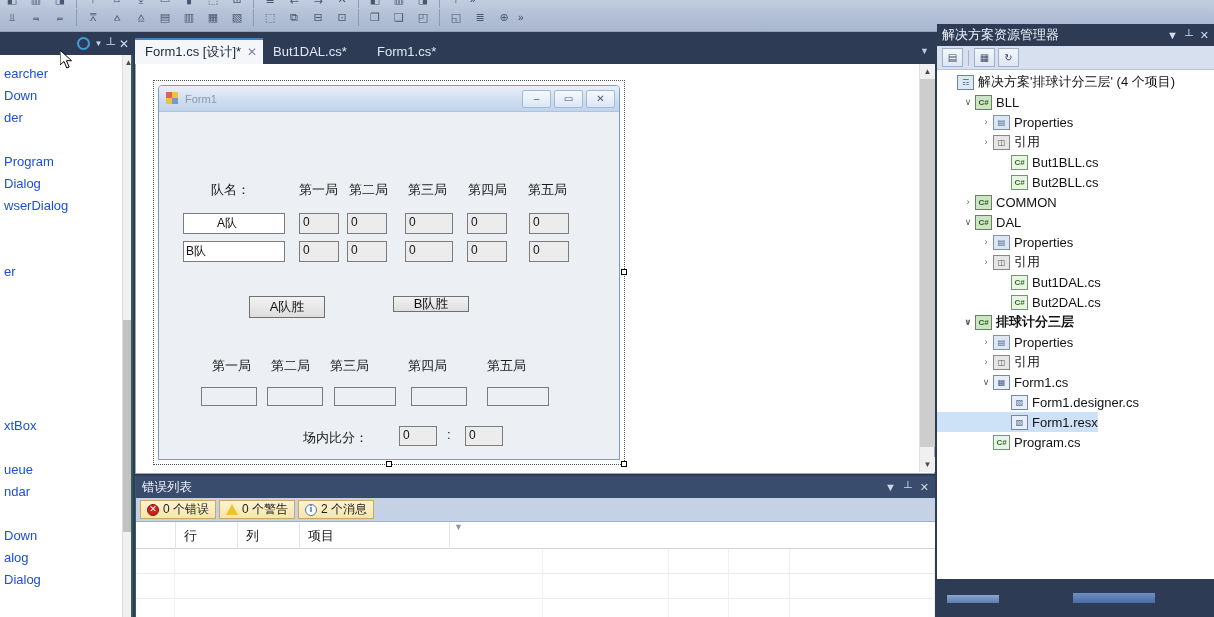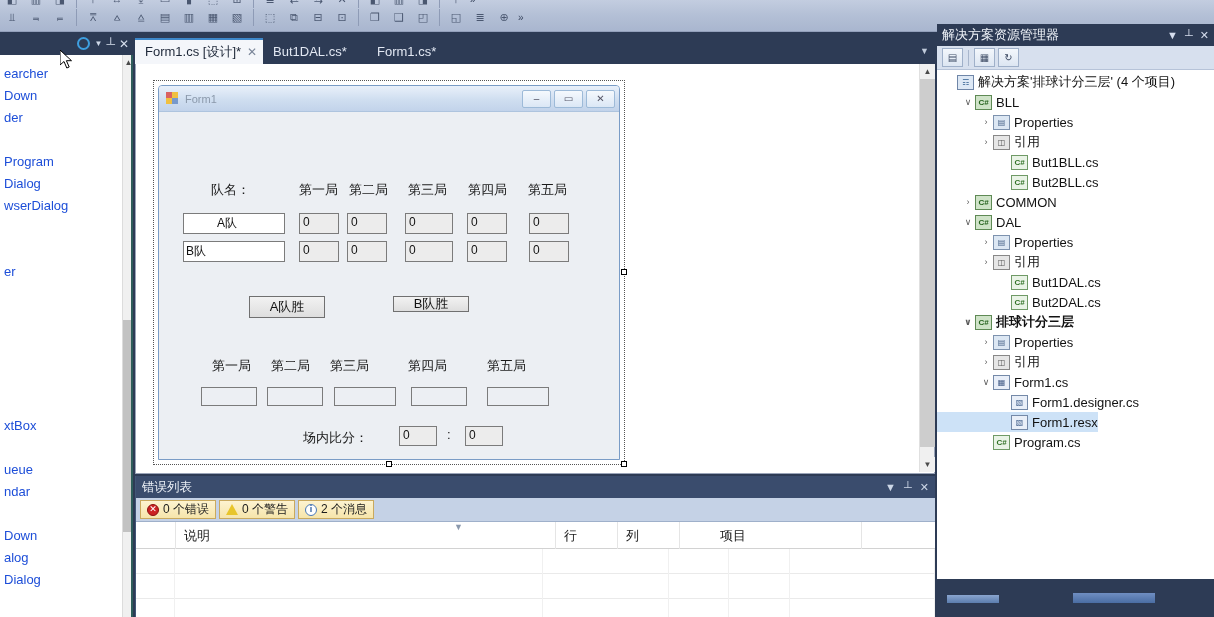--- a/index.html
+++ b/index.html
@@ -585,24 +585,23 @@
           <span>0 个警告</span>
         </div>
         <div class="err-toggle">
           <span class="badge-info">i</span>
           <span>2 个消息</span>
         </div>
       </div>
     <div class="err-grid">
       <div class="err-hdr-row" id="errhdr">
         <div class="err-hdr-cell" style="width:40px; padding-left:0;"></div>
-      <div class="err-hdr-cell" style="width: 380px;">说明</div>
           <div class="err-hdr-cell" style="width: 62px;">行</div>
           <div class="err-hdr-cell" style="width: 62px;">列</div>
-          <div class="err-hdr-cell" style="width: 150px; margin-left: 32px;">项目</div>
+          <div class="err-hdr-cell" style="width: 150px;">项目</div>
         </div>
       <div class="err-row">
         <div class="err-cell" style="width:40px;"></div>
           <div class="err-cell" style="width:380px;"></div>
         <div class="err-cell" style="width:130px;"></div>
           <div class="err-cell" style="width:62px;"></div>
         <div class="err-cell" style="width:62px;"></div>
           <div class="err-cell" style="width:150px;"></div>
       </div>
       <div class="err-row">

